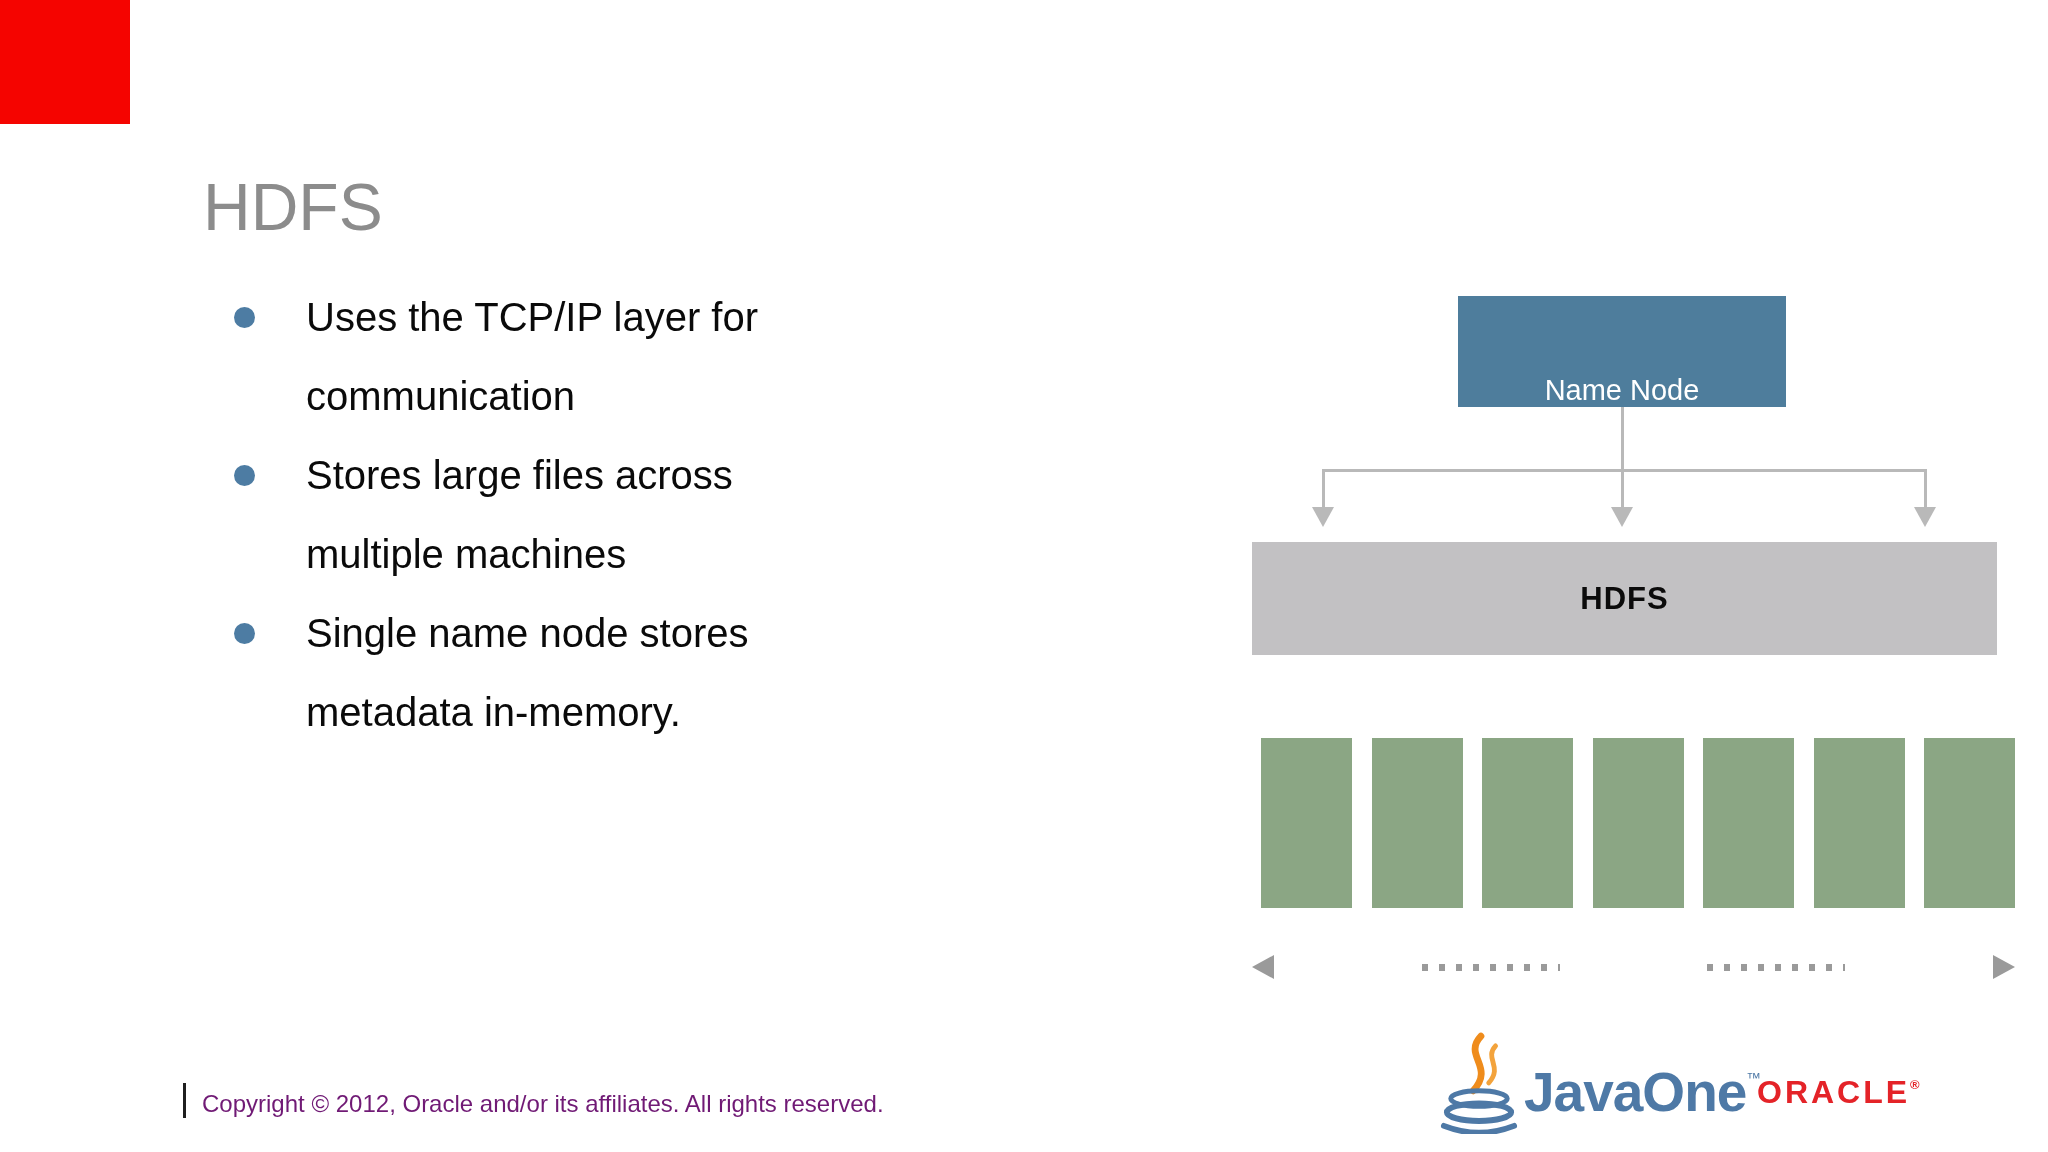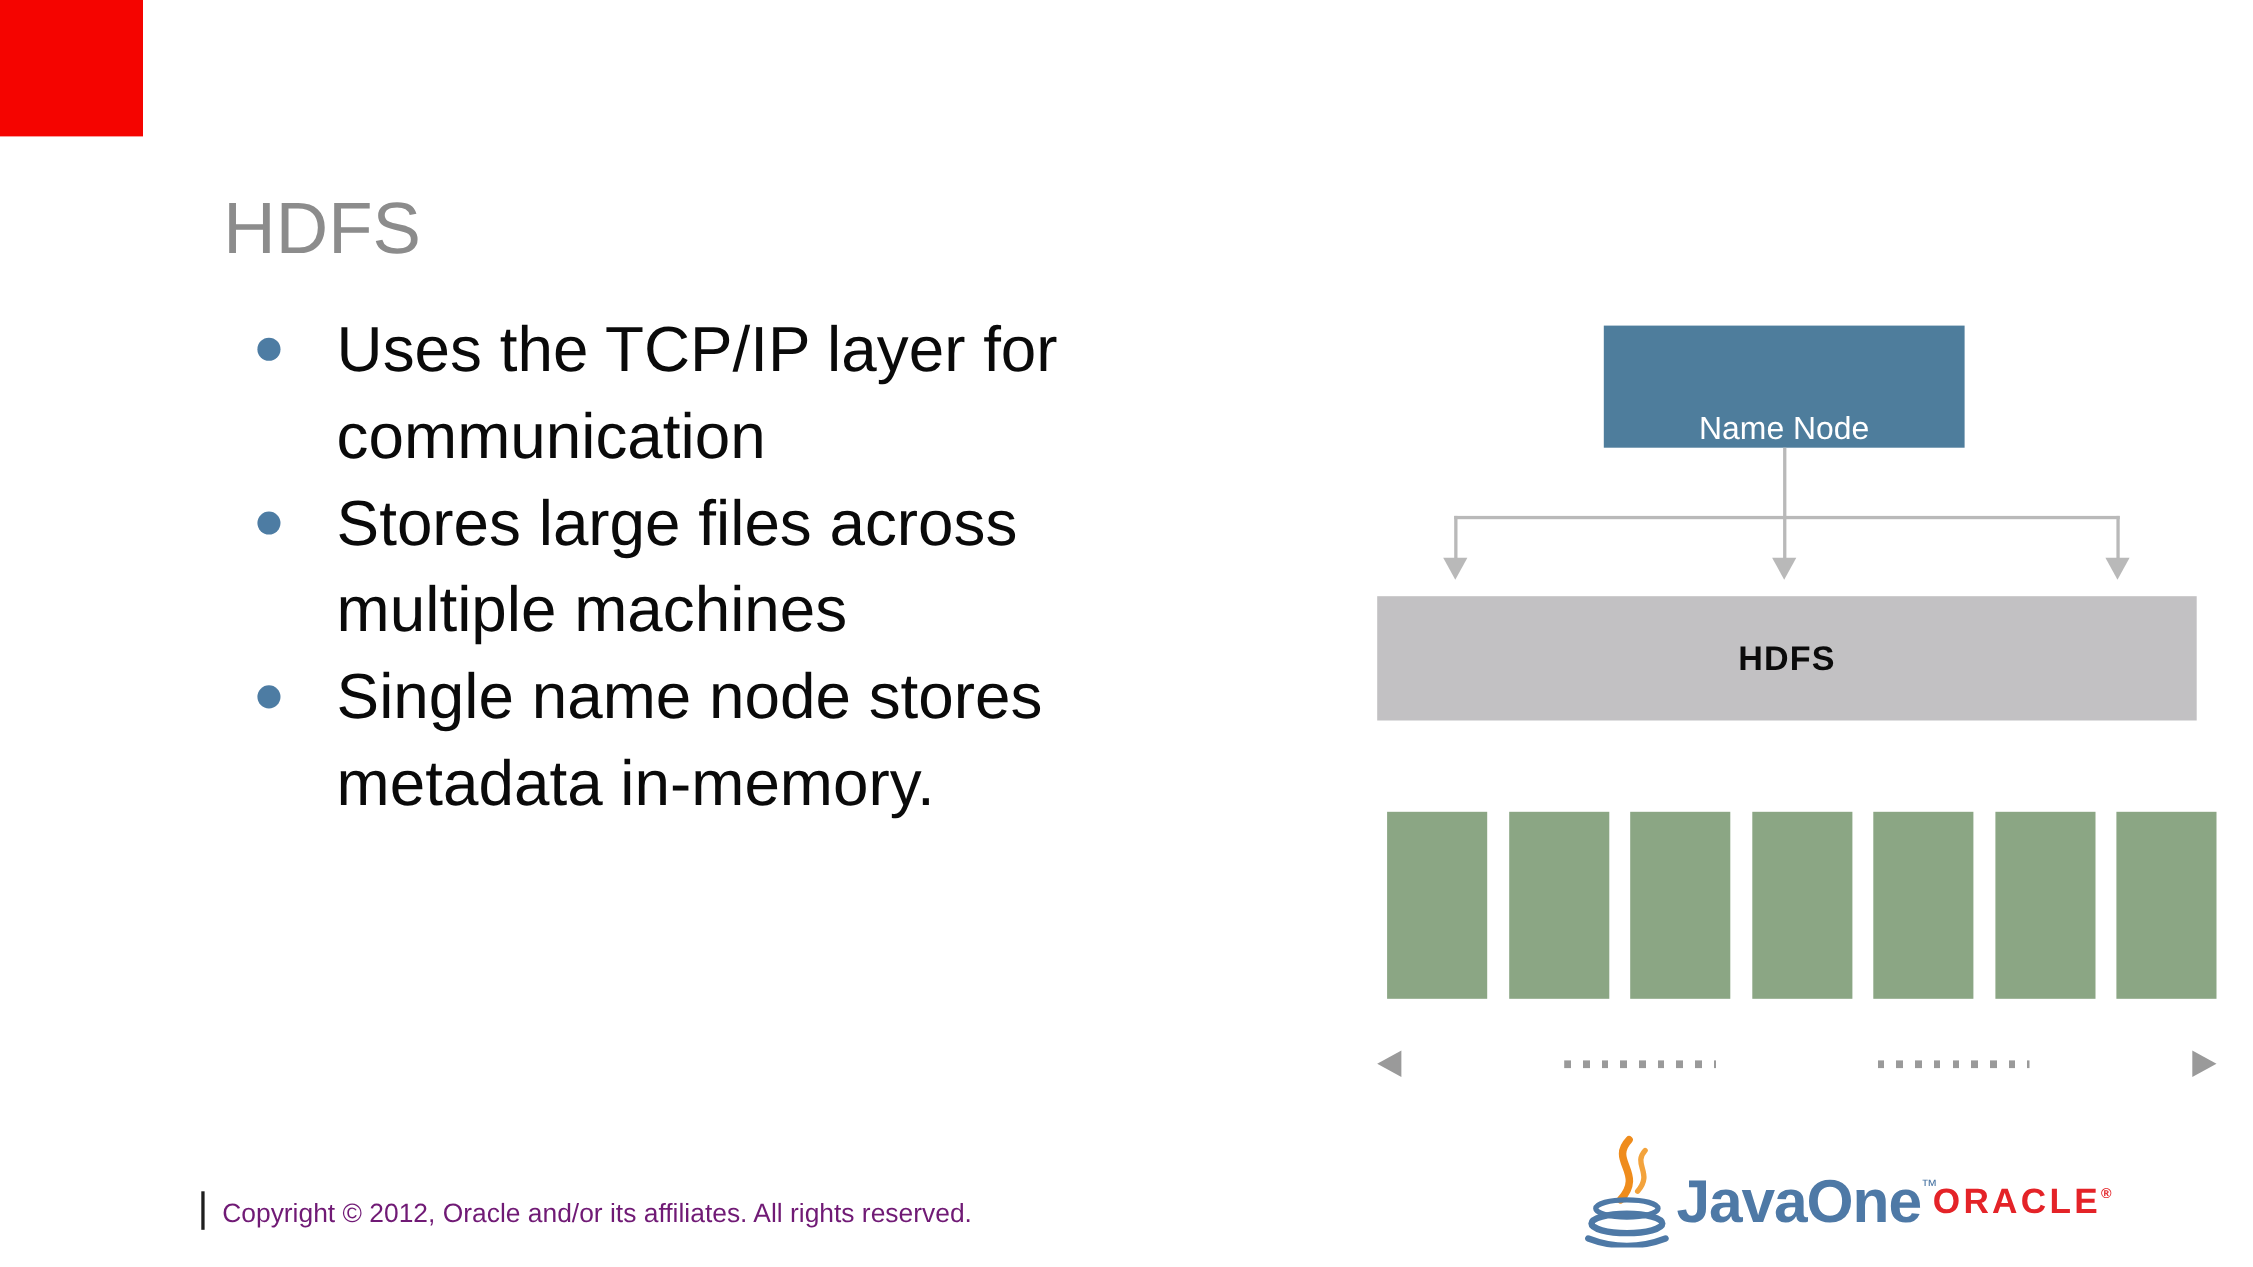--- a/index.html
+++ b/index.html
@@ -21,21 +21,21 @@
   }
   .abs{position:absolute;}
 
   
   .red-square{left:0;top:0;width:130px;height:124px;background:var(--accent-red);}
   .title{left:200px;top:44px;font-size:82px;font-weight:bold;letter-spacing:-1px;color:#050505;line-height:1.2;}
   .subtitle{left:203px;top:168px;font-size:66px;color:#8c8c8c;line-height:1.2;}
 
   
   .bullets{left:228px;top:278px;width:920px;margin:0;padding:0;list-style:none;}
-  .bullets li{position:relative;padding-left:78px;font-size:58px;line-height:79px;color:#0a0a0a;}
+  .bullets li{position:relative;padding-left:78px;font-size:40px;line-height:79px;color:#0a0a0a;}
   .bullets li .btext{white-space:pre-line;}
   .bullets li::before{
     content:"";position:absolute;left:6px;top:29px;width:21px;height:21px;
     border-radius:50%;background:var(--bullet-dot);
   }
 
   
   .name-node{
     left:1458px;top:296px;width:328px;height:111px;background:var(--name-node);
     display:flex;align-items:flex-end;justify-content:center;

